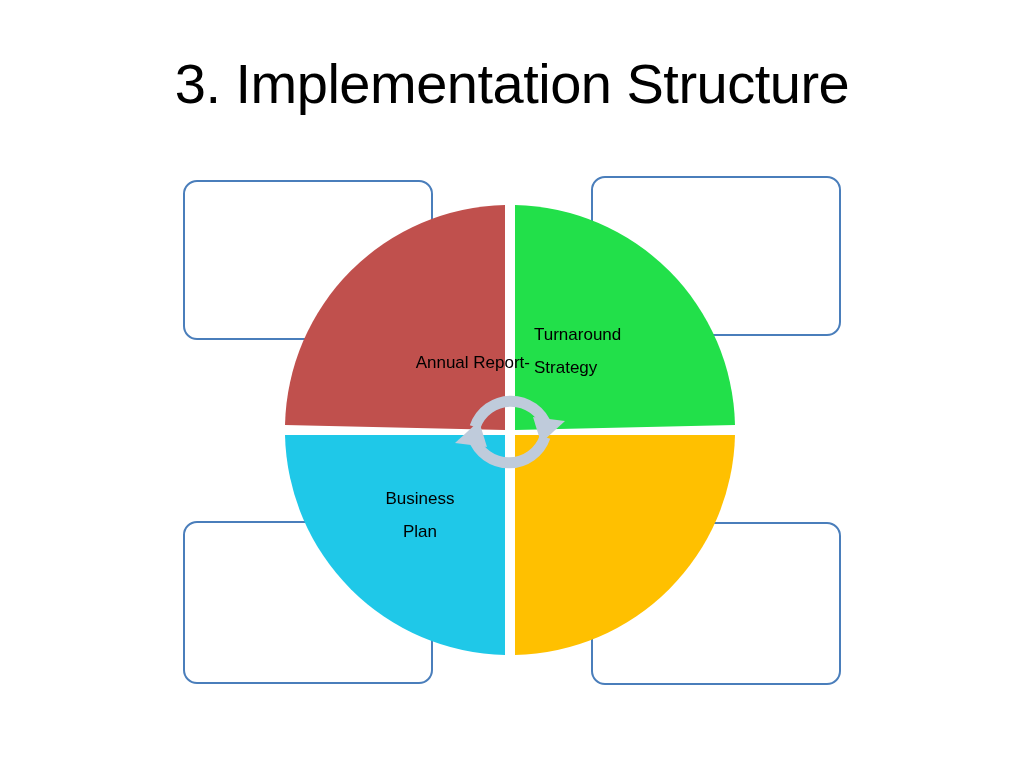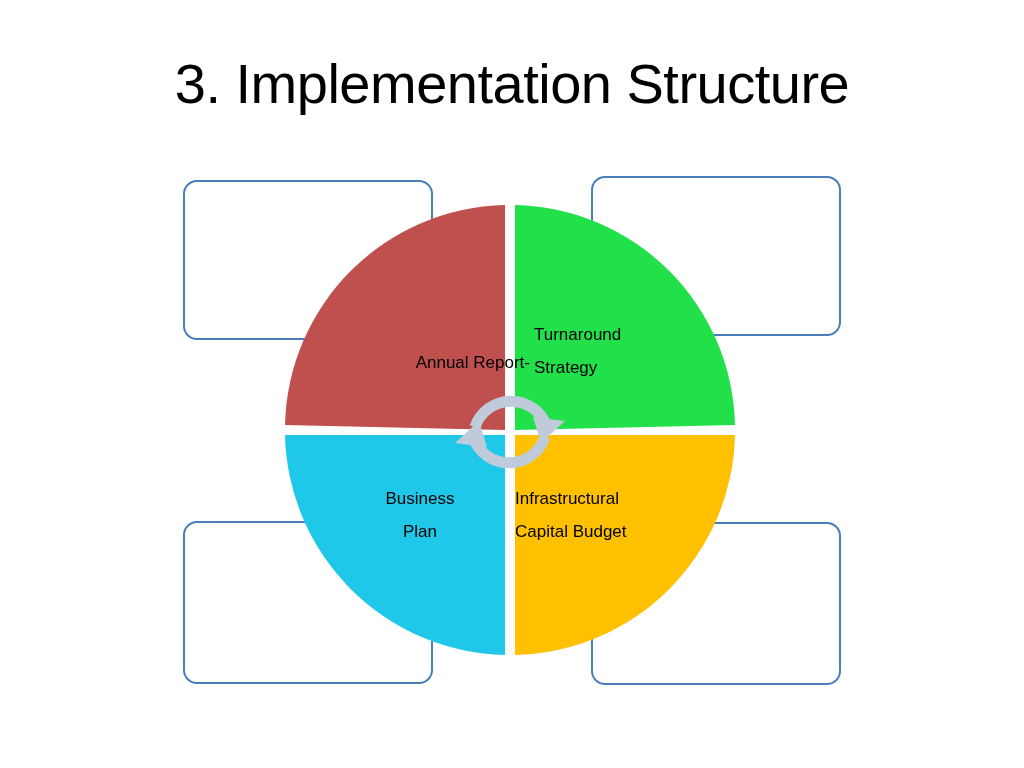--- a/index.html
+++ b/index.html
@@ -146,16 +146,14 @@
         <polygon id="head-bot" points="202,242 170,238 194,216" fill="#BFCBDB"></polygon>
       </g>
     </svg>
   </div>
 
   <div class="quad-label" id="label-annual">Annual Report-</div>
   <div class="quad-label" id="label-business">Business
 Plan</div>
   <div class="quad-label" id="label-turn">Turnaround
 Strategy</div>
-  <div class="quad-label" id="label-infra">Infrastructural
-Capital Budget</div>
 
 </div>
 
 </body></html>

